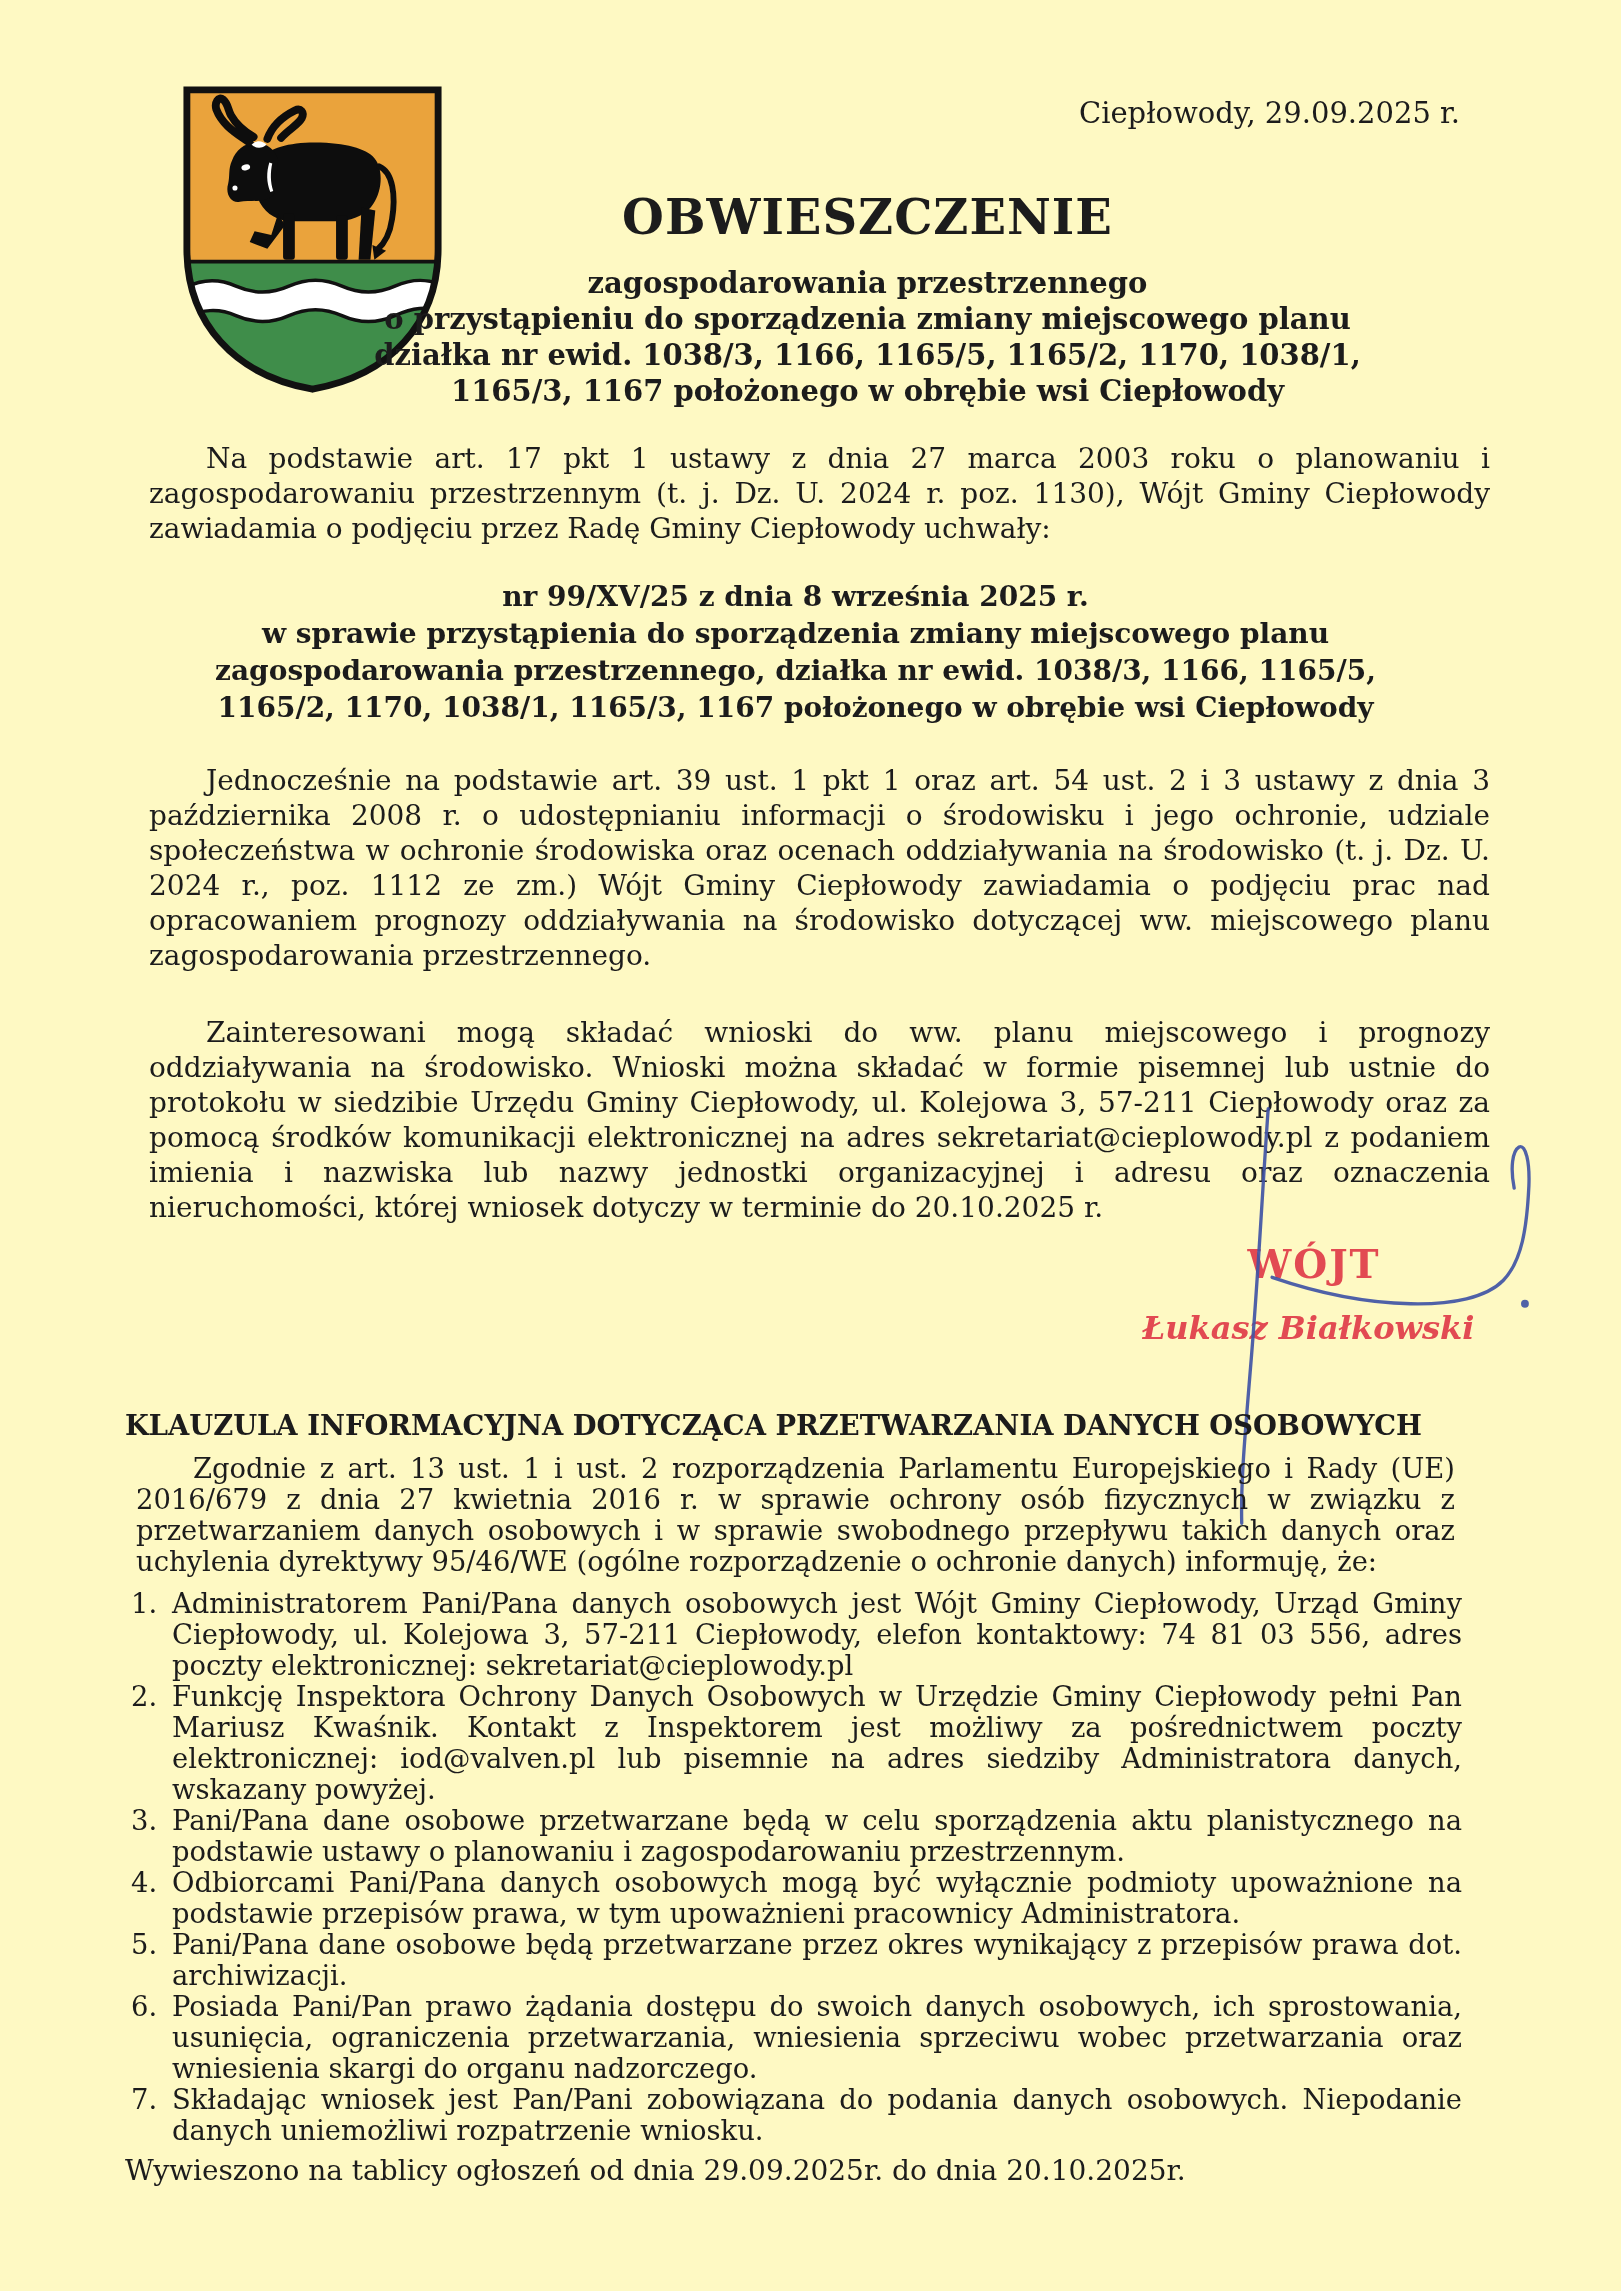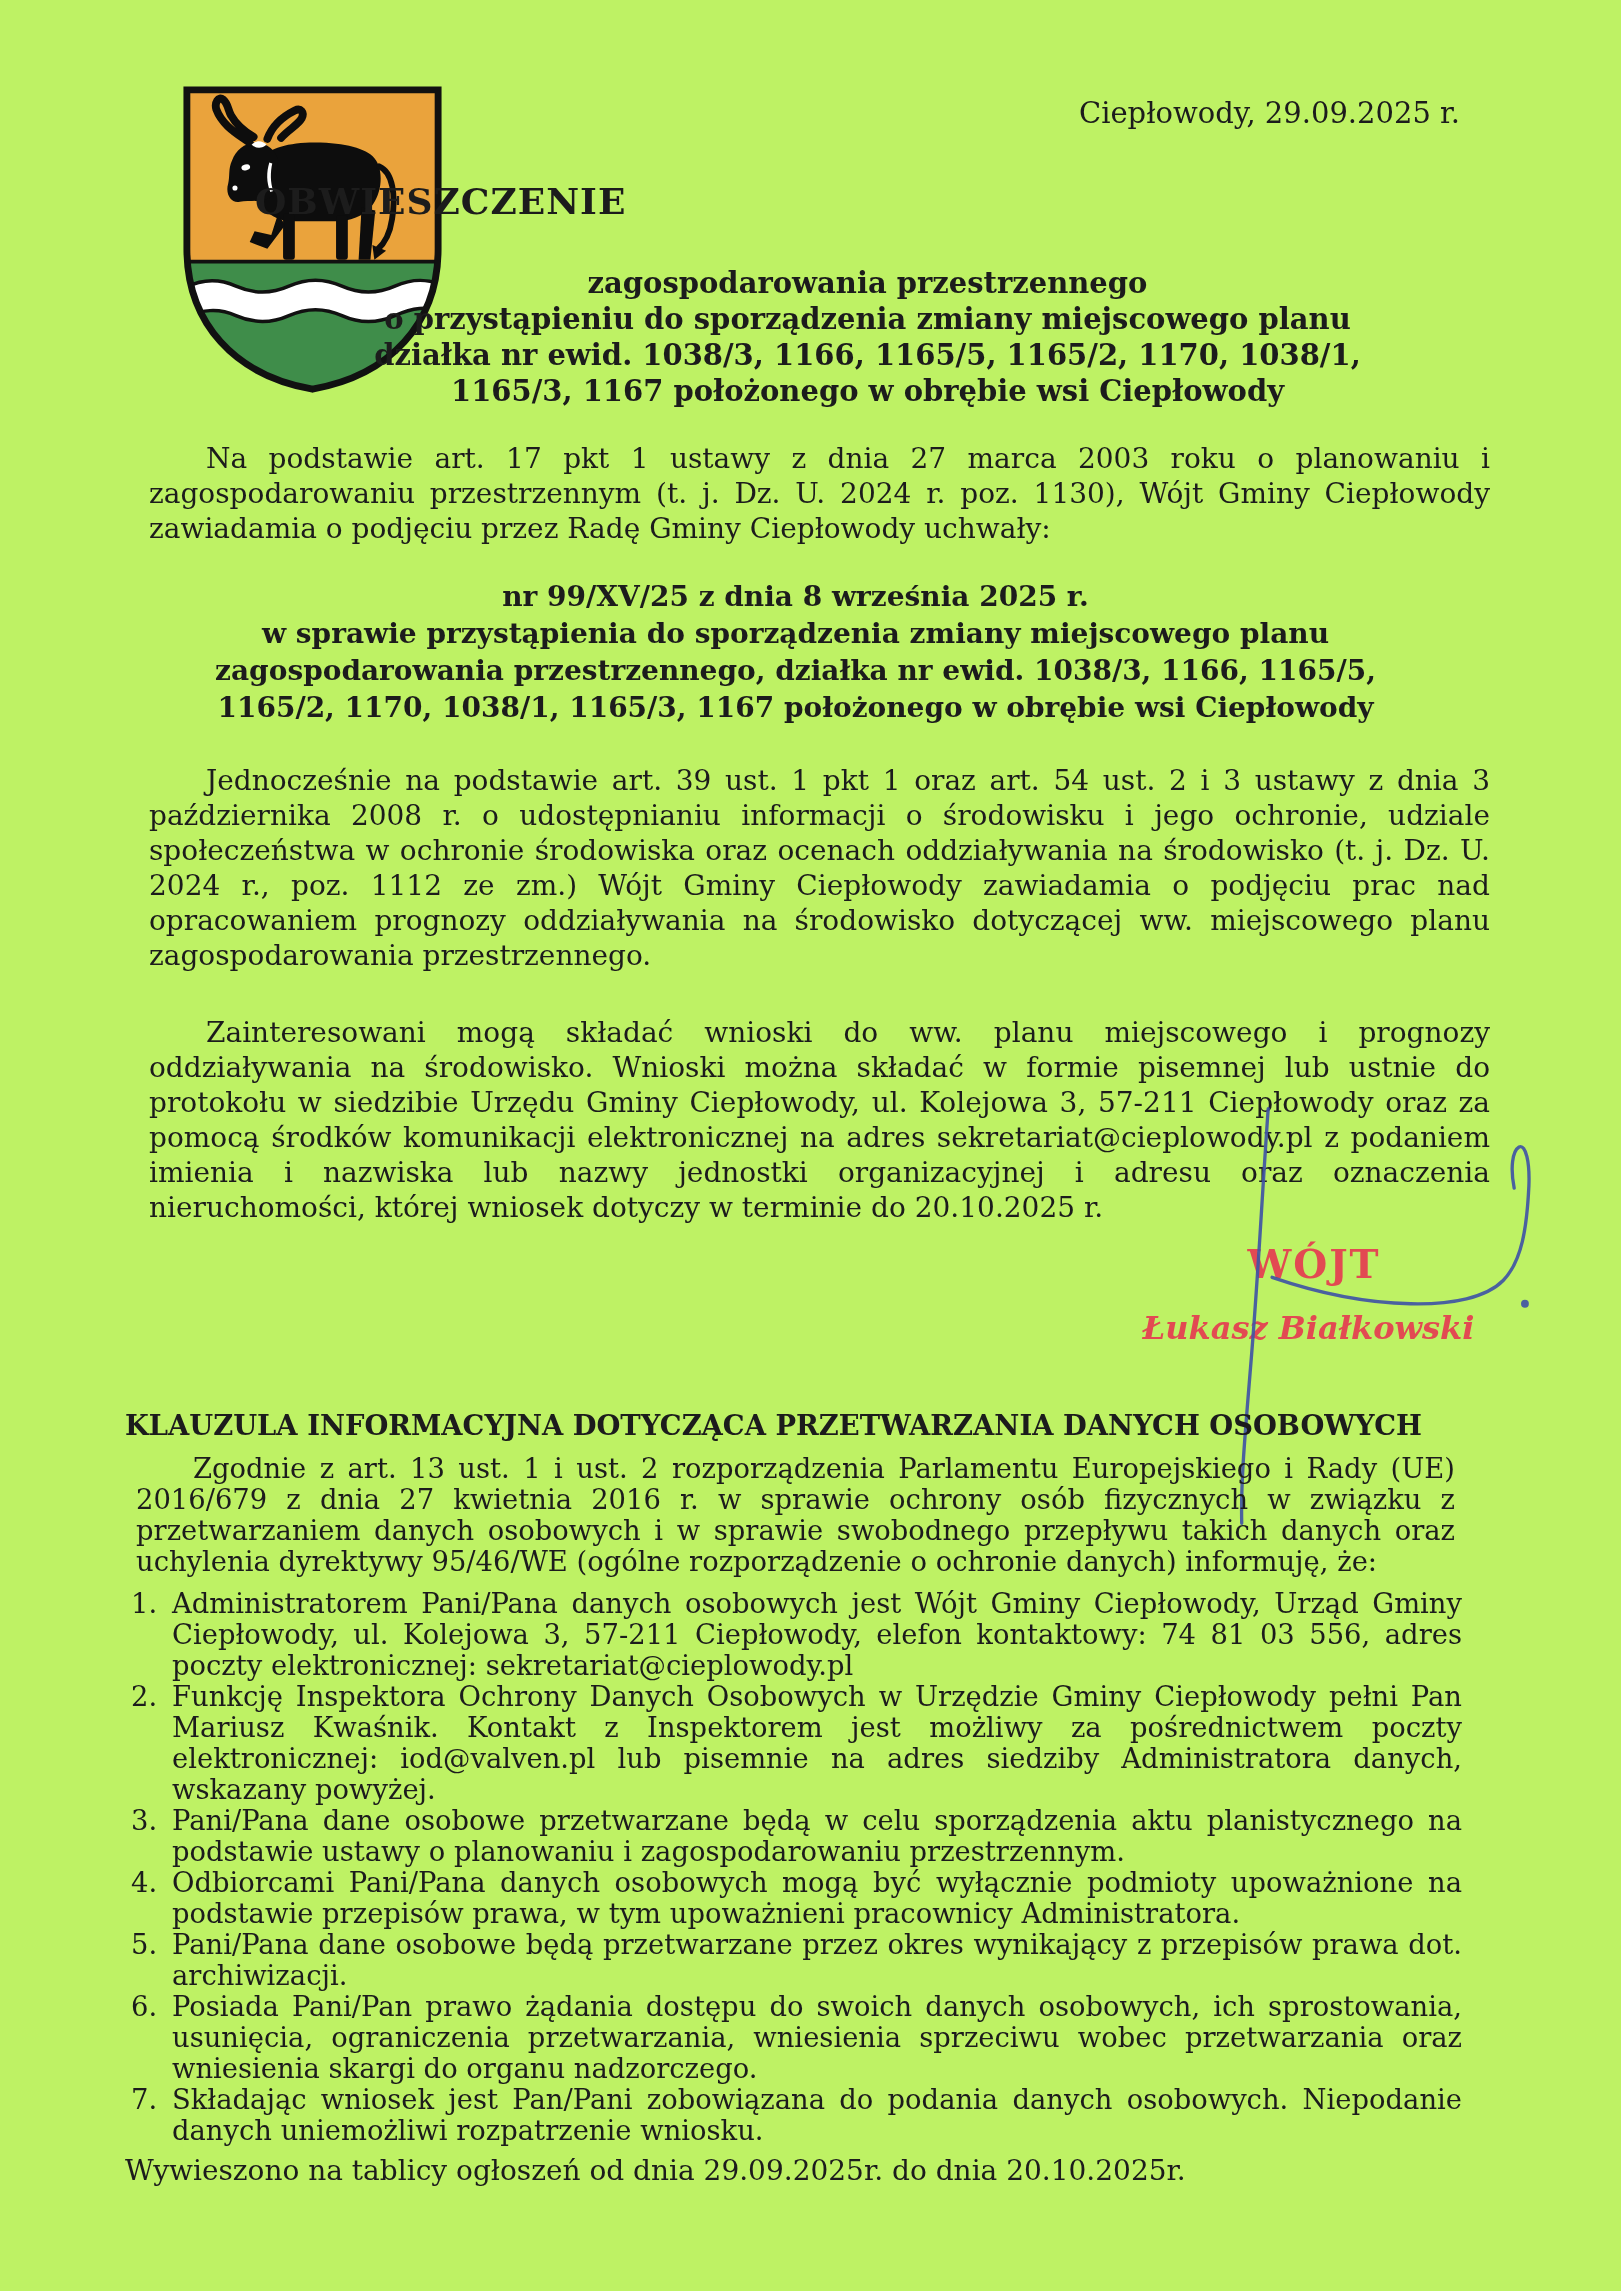--- a/index.html
+++ b/index.html
@@ -1,27 +1,27 @@
 <!DOCTYPE html>
 <html lang="pl"><head>
 <meta charset="utf-8">
 <style>
   html,body{margin:0;padding:0;background:#ffffff;}
   .page{
     position:relative;
     width:1621px;height:2292px;
-    background:#bef264;
+    background:#fef9c3;
     font-family:"DejaVu Serif","Liberation Serif",serif;
     color:#1c1c1c;
     overflow:hidden;
   }
   .abs{position:absolute;}
   .date{top:96px;left:686px;width:774px;text-align:right;font-size:29px;}
   .crest{top:82px;left:179px;width:267px;height:316px;}
-  .title{top:180px;left:255px;width:1225px;text-align:left;font-size:36px;font-weight:bold;letter-spacing:1px;}
+  .title{top:189px;left:255px;width:1225px;text-align:center;font-size:48px;font-weight:bold;letter-spacing:1px;}
   .subtitle{top:265px;left:245px;width:1245px;text-align:center;font-size:29px;font-weight:bold;line-height:36px;}
   .bodyblock{left:125px;width:1341px;font-size:28px;line-height:35px;text-align:justify;margin:0;}
   .indent{text-indent:57px;margin-left:24px;}
   .para1{top:441px;}
   .resolution{top:578px;left:125px;width:1341px;text-align:center;font-weight:bold;font-size:28px;line-height:37px;}
   .para2{top:763px;}
   .para3{top:1015px;}
   .wojt{top:1241px;left:1206px;width:216px;text-align:center;font-size:39px;font-weight:bold;color:#e24a52;letter-spacing:2px;}
   .signer{top:1309px;left:1137px;width:343px;text-align:center;font-size:32px;font-weight:bold;font-style:italic;color:#e24a52;}
   .pen{top:0;left:0;width:1621px;height:2292px;pointer-events:none;}

